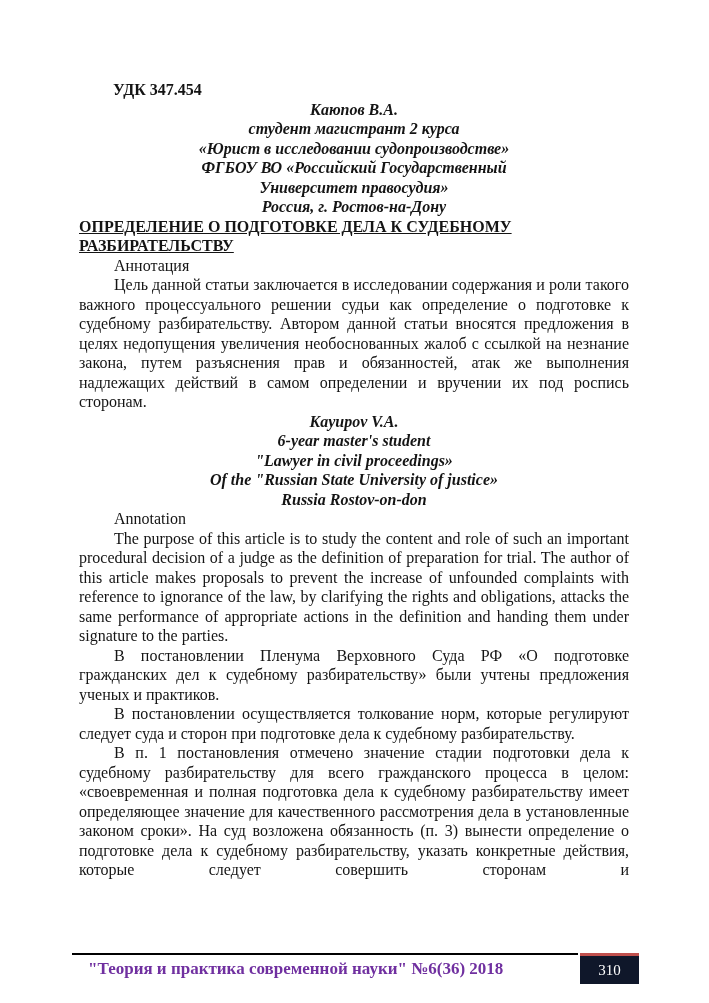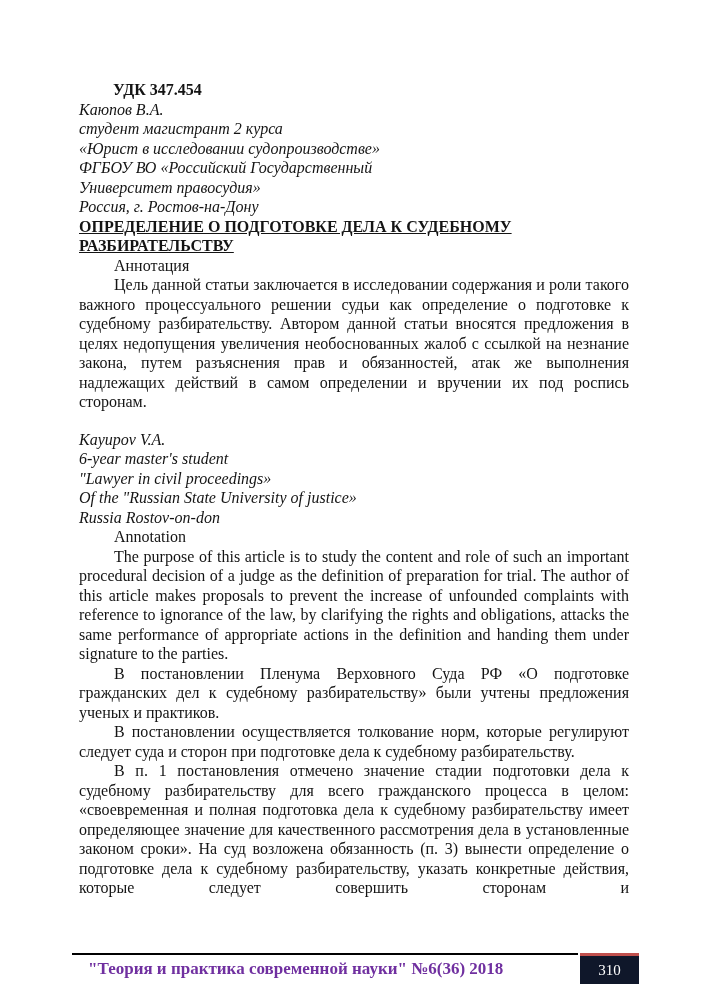--- a/index.html
+++ b/index.html
@@ -23,26 +23,25 @@
     left: 79px;
     right: 80px;
     top: 80px;
   }
   p { margin: 0; }
   .udc {
     font-weight: bold;
     padding-left: 34px;
   }
   .author-block {
-    text-align: left;
-    font-weight: normal;
+    text-align: center;
+    font-weight: bold;
     font-style: italic;
   }
   .author-block-en {
-    margin-top: 18px;
   }
   .doc-title {
     text-align: left;
     font-weight: bold;
     text-decoration: underline;
   }
   .ann-label {
     text-indent: 35px;
   }
   .ann-text {

